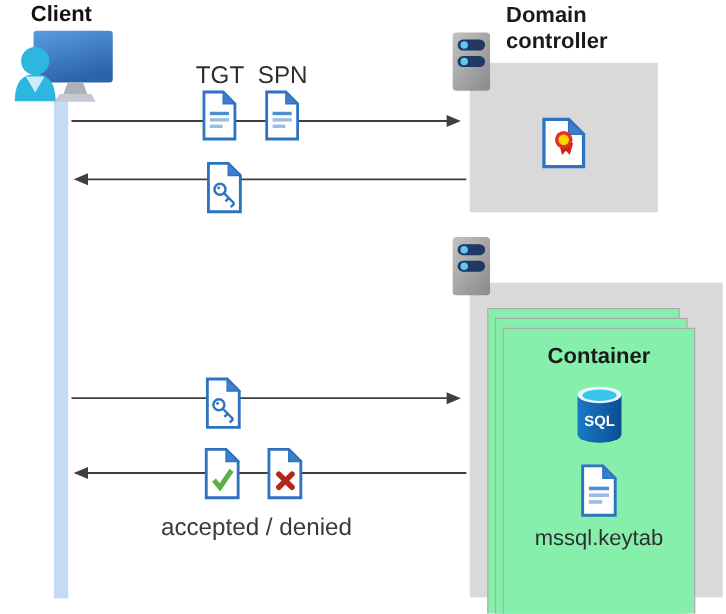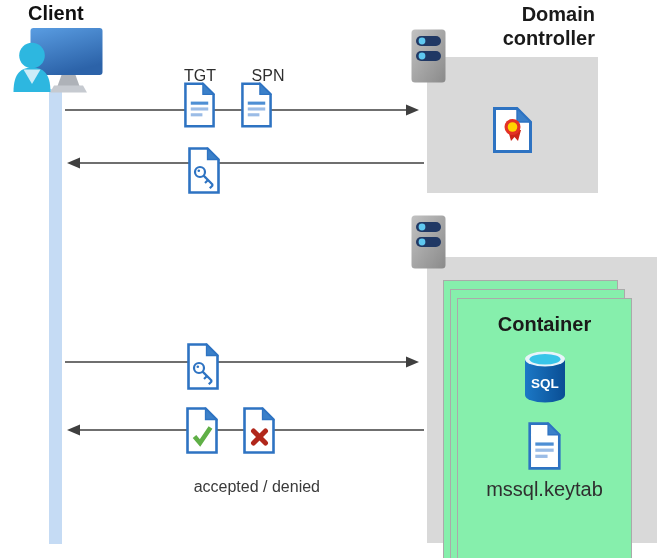--- a/index.html
+++ b/index.html
@@ -2,46 +2,46 @@
 <html><head>
 <meta charset="utf-8">
 <style>
   html,body{margin:0;padding:0;background:#ffffff;}
   .canvas{
     position:relative;width:660px;height:558px;background:#ffffff;overflow:hidden;
     font-family:"Liberation Sans", sans-serif;color:#1c1c1c;
   }
   .abs{position:absolute;}
   .heading{font-weight:bold;font-size:20px;line-height:24px;color:#1a1a1a;}
-  .msg-label{font-size:16px;color:#2f2f2f;text-align:center;margin-top:12px;}
+  .msg-label{font-size:22px;color:#2f2f2f;text-align:center;}
   .gray-box{background:#d9d9d9;}
   .lifeline{left:49px;top:89px;width:13px;height:455px;background:#c5dbf4;}
   .client-title{left:28px;top:2px;font-weight:bold;font-size:20px;color:#111;}
   .client-icon{left:5px;top:26px;}
   .dc-box{left:427px;top:57px;width:171px;height:136px;}
   .dc-server-icon{left:410px;top:28px;}
-  .dc-title{left:460px;top:2px;width:135px;text-align:right;}
+  .dc-title{left:460px;top:2px;width:135px;}
   .cert-icon{left:492px;top:106px;}
   .linux-box{left:427px;top:257px;width:230px;height:286px;}
   .linux-server-icon{left:410px;top:214px;}
   .linux-title{left:460px;top:226px;width:190px;}
   .card{background:#86efac;border:1.5px solid #aaaaaa;box-sizing:border-box;width:175px;height:293px;}
   .card-back1{left:443px;top:280px;}
   .card-back2{left:450px;top:289px;}
   .card-front{
     left:457px;top:298px;display:flex;flex-direction:column;align-items:center;
     padding-top:13px;
   }
   .container-title{text-align:center;}
   .sql-icon{margin-top:14px;}
   .keytab-icon{margin-top:17px;}
   .keytab-label{margin-top:7px;font-size:20px;color:#2f2f2f;}
   .arrows{left:0;top:0;pointer-events:none;}
   .tgt-label{left:174px;top:55px;width:52px;}
-  .spn-label{left:242px;top:55px;width:52px;}
+  .spn-label{left:231px;top:55px;width:52px;}
   .result-label{left:110px;top:466px;width:210px;color:#3a3a3a;text-align:right;}
   .doc-tgt{left:183px;top:81px;}
   .doc-spn{left:240px;top:81px;}
   .doc-key1{left:187px;top:146px;}
   .doc-key2{left:186px;top:342px;}
   .doc-check{left:185px;top:406px;}
   .doc-x{left:242px;top:406px;}
   svg text{font-family:"Liberation Sans", sans-serif;}
 </style>
 </head>

